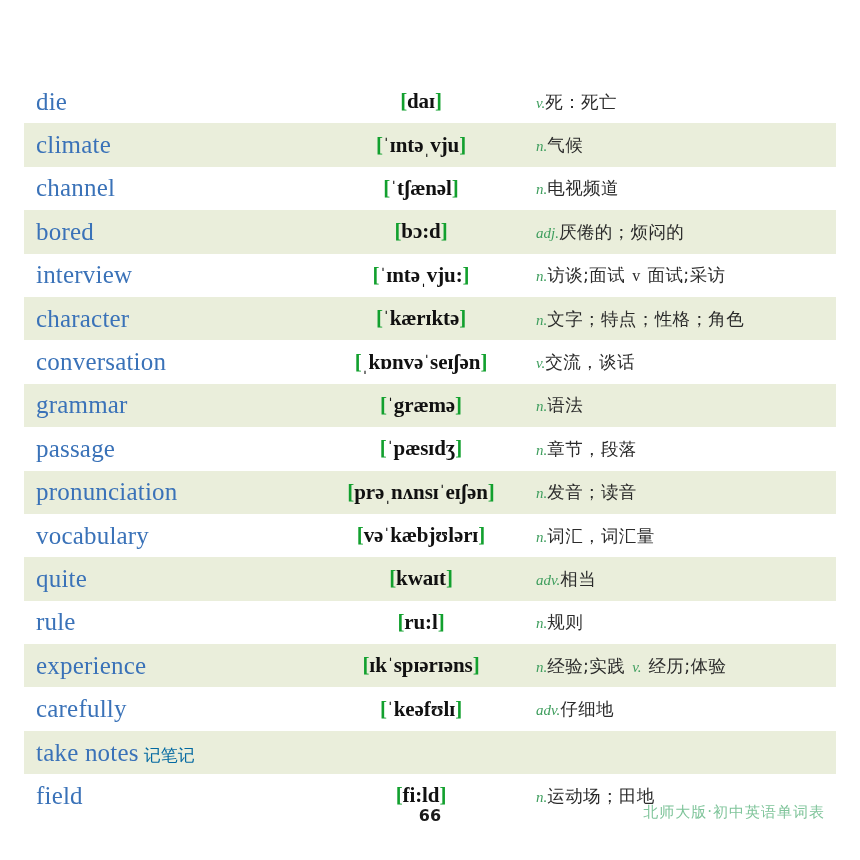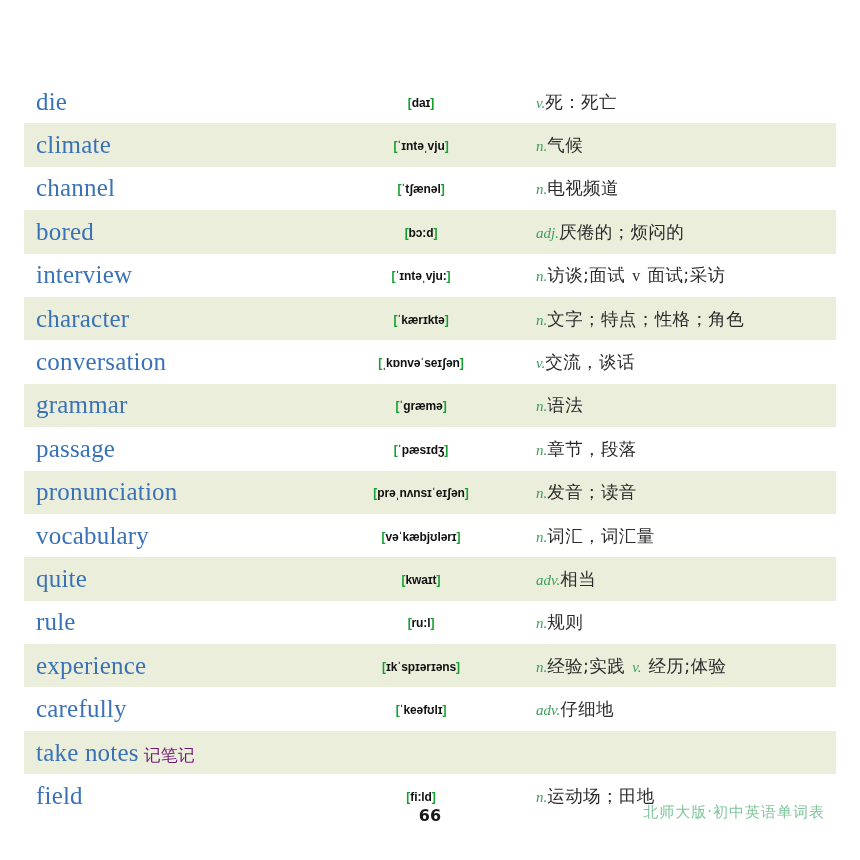--- a/index.html
+++ b/index.html
@@ -50,27 +50,27 @@
   .word {
     font-family: "Liberation Serif", "DejaVu Serif", serif;
     font-size: 25px;
     color: #3a72b8;
     letter-spacing: 0.2px;
   }
 
   .phrase-zh {
     font-family: Liberation Mono, monospace;
     font-size: 17px;
-    color: #701a75;
+    color: #0369a1;
     padding-left: 5px;
   }
 
   .phonetic {
-    font-family: Liberation Sans, sans-serif;
-    font-size: 12px;
+    font-family: Liberation Serif, serif;
+    font-size: 21px;
     font-weight: bold;
     color: #111111;
     letter-spacing: -0.1px;
   }
   .brk {
     color: #12a02e;
     font-weight: bold;
   }
 
   .def {

